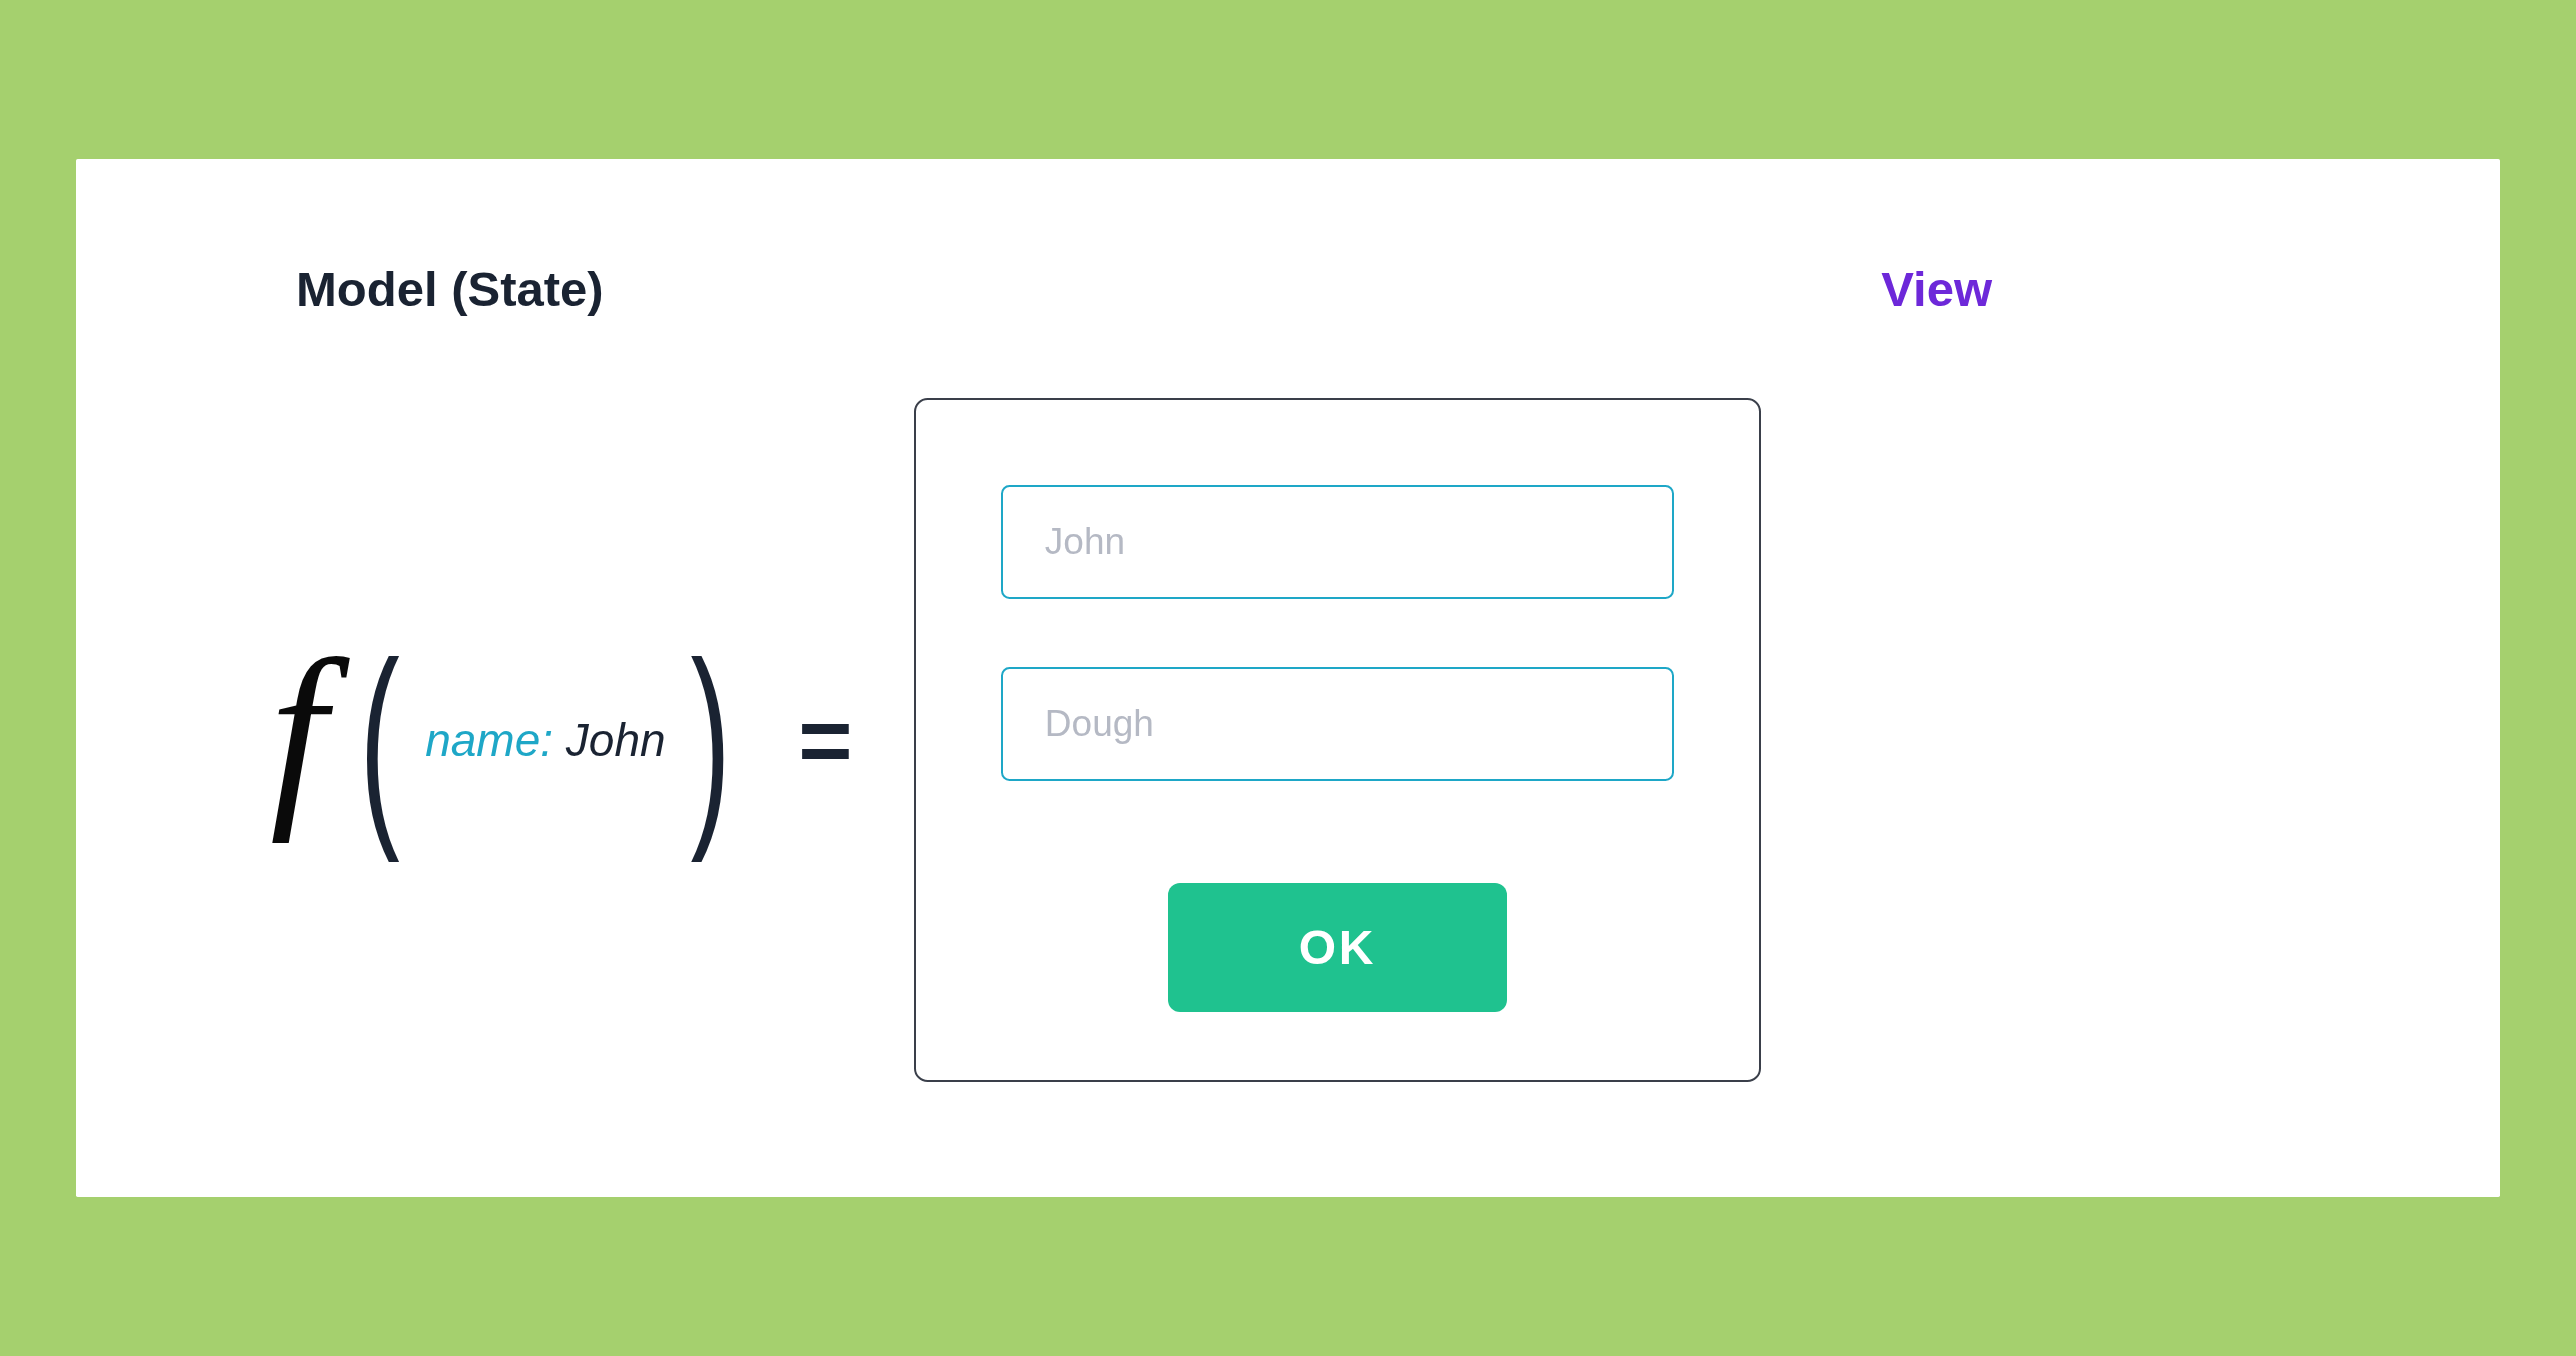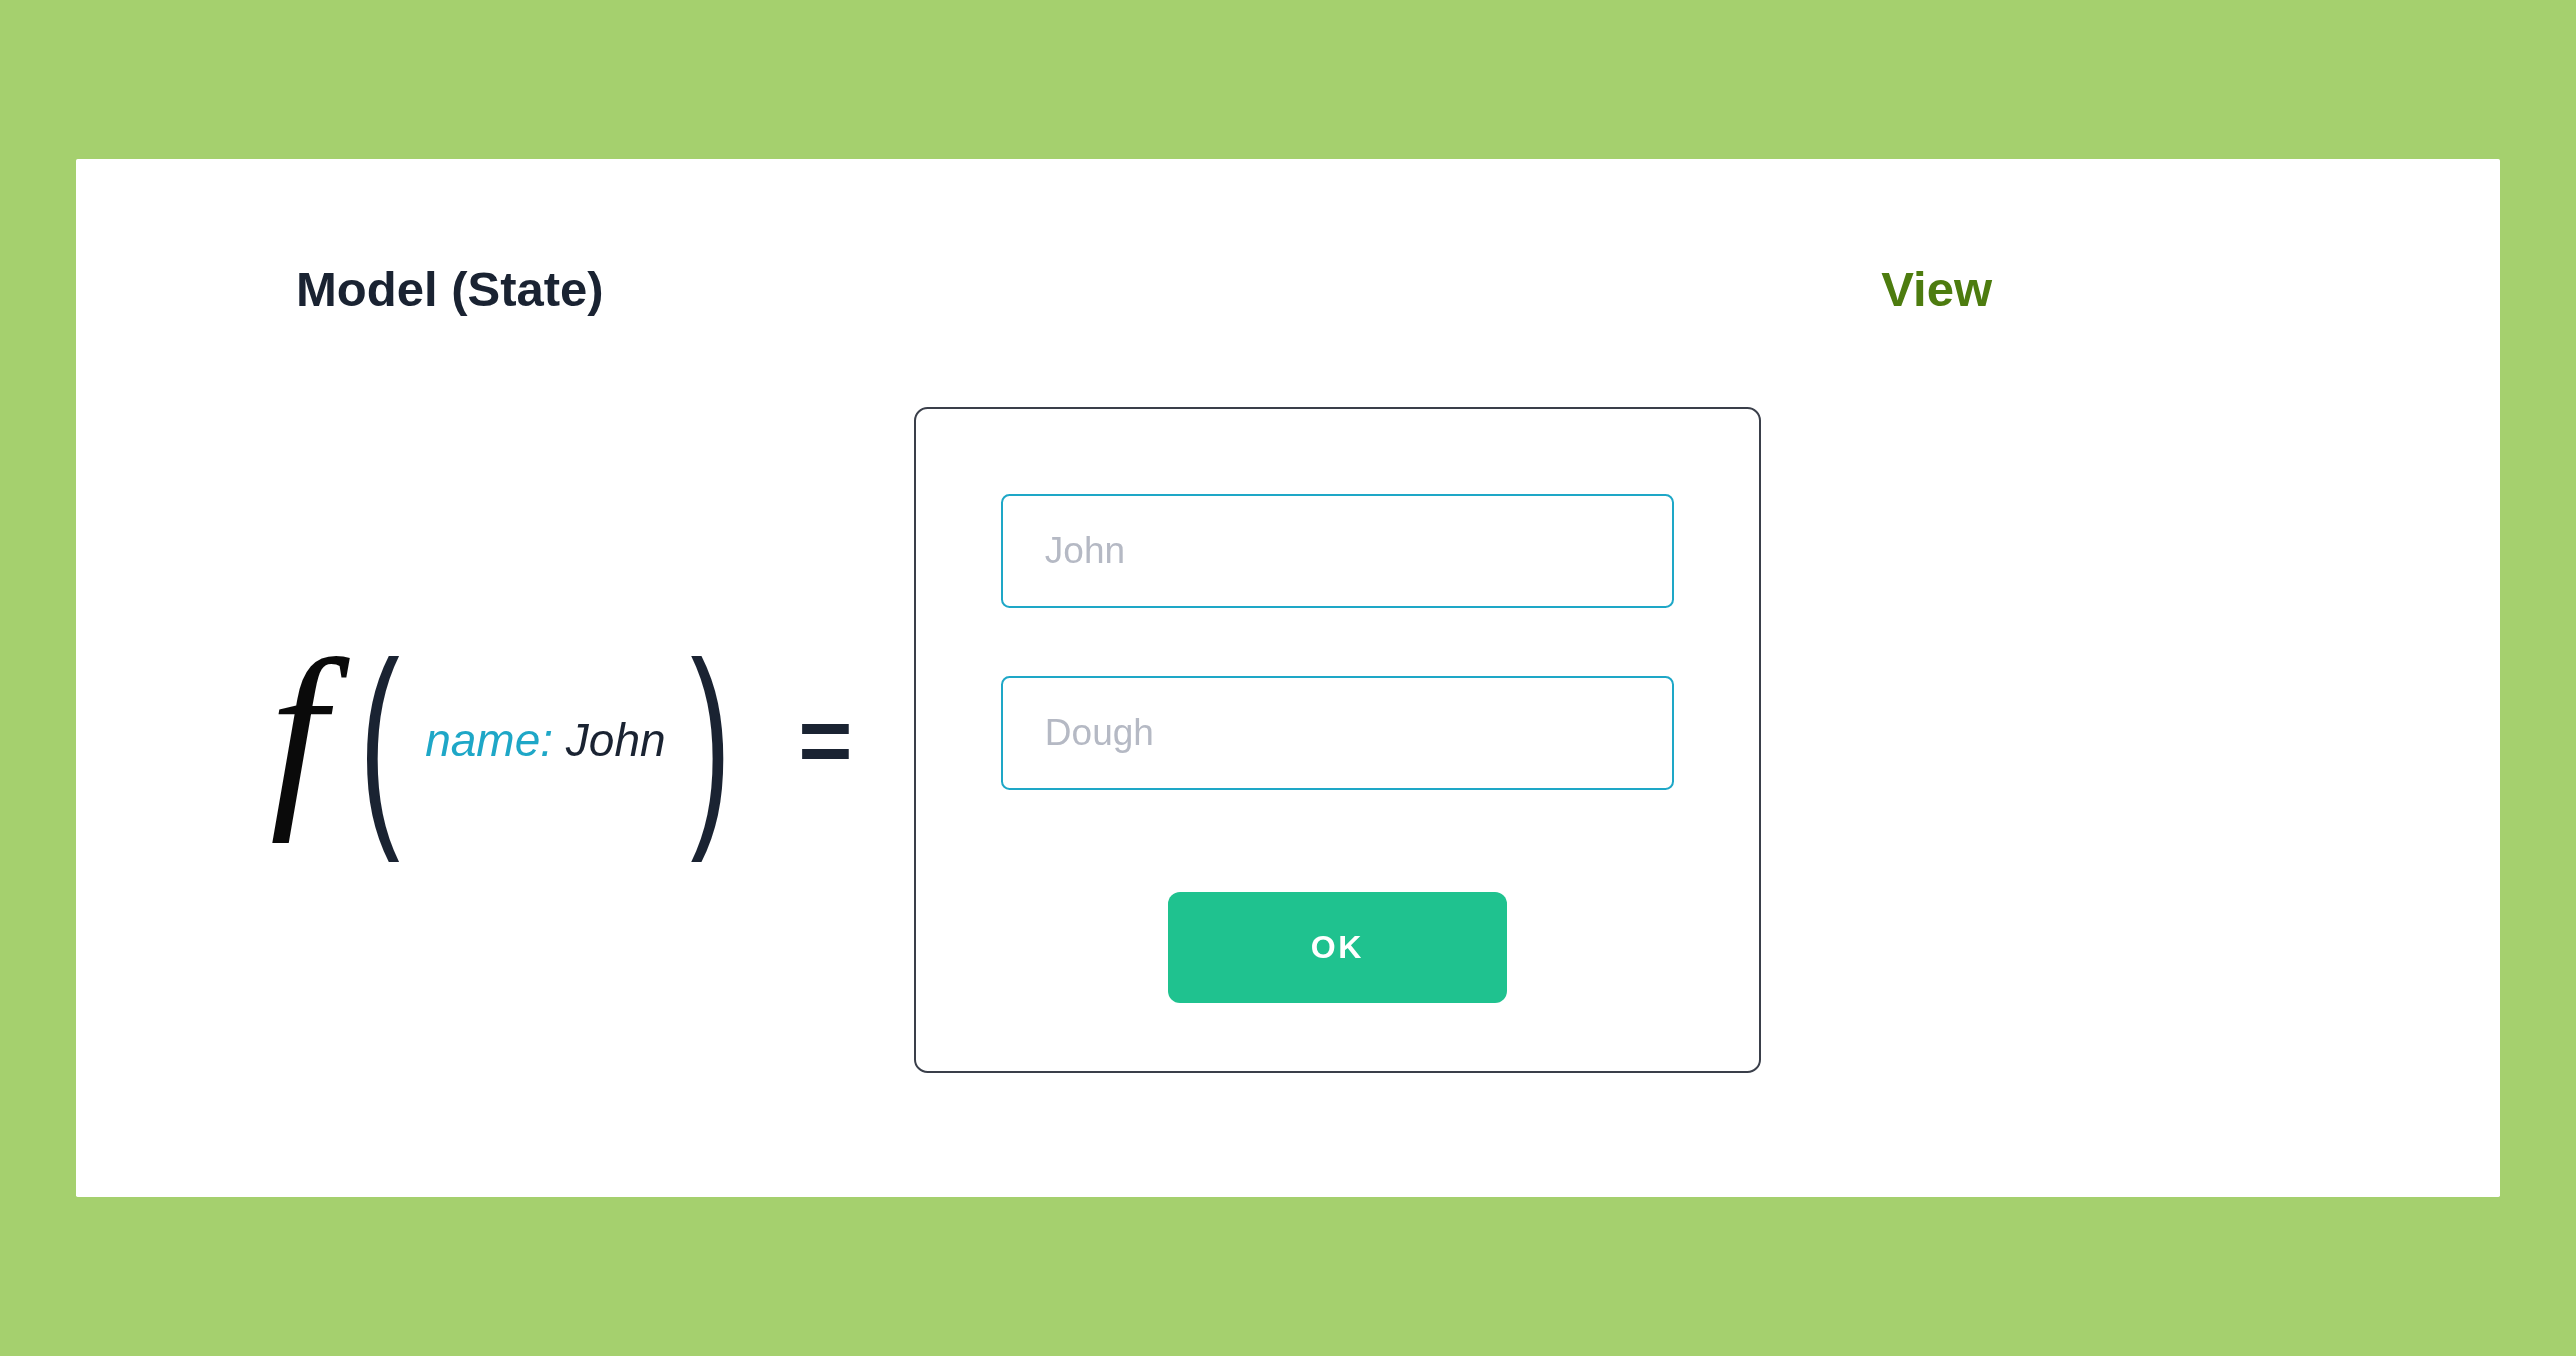--- a/index.html
+++ b/index.html
@@ -35,21 +35,21 @@
   }
   .title-left {
     font-size: 49px;
     font-weight: 600;
     color: #1a2332;
     margin-left: 68px;
   }
   .title-right {
     font-size: 49px;
     font-weight: 600;
-    color: #4d7c0f;
+    color: #6d28d9;
     margin-right: 356px;
   }
   .content {
     display: flex;
     align-items: center;
     flex: 1;
   }
   .function-block {
     display: flex;
     align-items: center;
@@ -116,21 +116,21 @@
     font-size: 37px;
     color: #b5b9c4;
     background: #ffffff;
     outline: none;
     font-family: inherit;
   }
   .input-field::placeholder { color: #b5b9c4; }
   .ok-button {
     background: #1fc28f;
     color: #ffffff;
-    font-size: 32px;
+    font-size: 48px;
     font-weight: 700;
     letter-spacing: 2.5px;
     border: none;
     border-radius: 12px;
     padding: 37px 0;
     width: 339px;
     cursor: pointer;
     margin-top: 34px;
   }
 </style>

